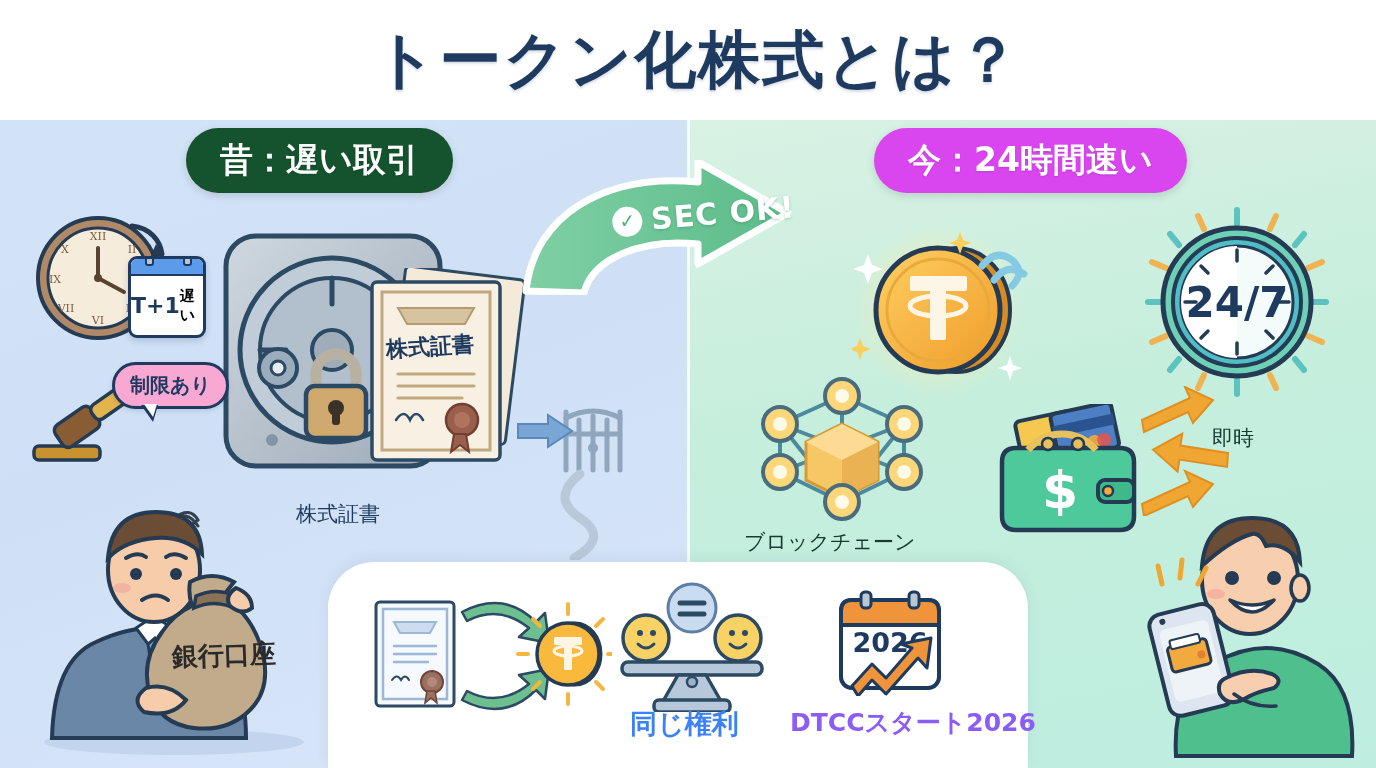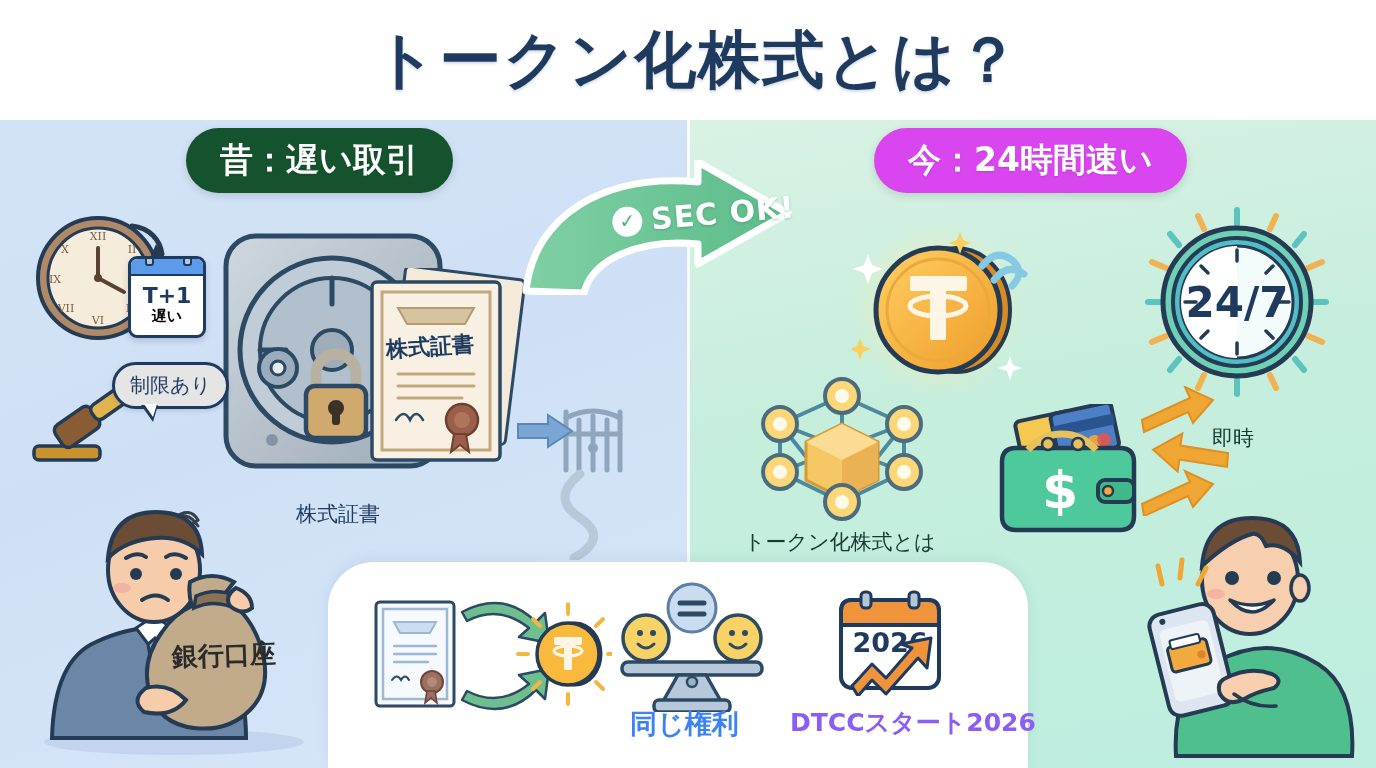--- a/index.html
+++ b/index.html
@@ -116,34 +116,34 @@
   #tplus1 {
     position: absolute; left: 128px; top: 256px;
     width: 78px; height: 82px; z-index: 18;
     background: #ffffff;
     border: 3px solid #1e3a5f;
     border-radius: 9px;
     overflow: hidden;
     box-shadow: 0 3px 6px rgba(30,58,95,0.2);
   }
   #tplus1 .cal-head { height: 17px; background: #5b9bea; border-bottom: 2px solid #1e3a5f; }
-  #tplus1 .cal-body { display:flex; flex-direction:column; align-items:center; justify-content:center; height:60px; }
+  #tplus1 .cal-body { display:flex; flex-direction:row; align-items:center; justify-content:center; height:60px; }
   #tplus1 .cal-t { font-size: 22px; font-weight: 700; color:#1e3a5f; line-height: 1; }
   #tplus1 .cal-sub { font-size: 15px; font-weight:700; color:#000000; line-height:1.3; }
   .cal-ring { position:absolute; top:-7px; width:9px; height:14px; background:#b9c6d4; border:2px solid #1e3a5f; border-radius:3px; }
 
   
   #restrict-bubble {
     position: absolute; left: 112px; top: 362px;
     z-index: 18;
-    background: #e5e5e5;
+    background: #f9a8d4;
     border: 3px solid #1e3a5f;
     border-radius: 28px;
     padding: 7px 15px;
-    font-size: 20px; font-weight: 400; color: #1e3a5f;
+    font-size: 20px; font-weight: 700; color: #1e3a5f;
     white-space: nowrap;
     box-shadow: 0 2px 5px rgba(30,58,95,0.15);
   }
   #restrict-bubble::after {
     content:""; position:absolute; left: 26px; bottom:-16px;
     border-left: 12px solid transparent;
     border-right: 5px solid transparent;
     border-top: 17px solid #1e3a5f;
   }
   #restrict-bubble::before {
@@ -441,21 +441,21 @@
     </g>
     <g fill="#fffaea">
       <circle cx="90" cy="20" r="7"></circle>
         <circle cx="28" cy="48" r="7"></circle>
       <circle cx="152" cy="48" r="7"></circle>
         <circle cx="28" cy="96" r="7"></circle>
       <circle cx="152" cy="96" r="7"></circle>
         <circle cx="90" cy="126" r="7"></circle>
     </g>
   </svg>
-  <div class="vlabel on-green" id="label-blockchain">トークン化株式とは</div>
+  <div class="vlabel on-green" id="label-blockchain">ブロックチェーン</div>
 
   <svg id="wallet" viewBox="0 0 180 140">
     <g transform="rotate(-12 90 48)">
       <rect x="36" y="6" width="58" height="44" rx="5" fill="#f5c84f" stroke="#243b53" stroke-width="4"></rect>
       <rect x="72" y="6" width="62" height="46" rx="5" fill="#4d7fc4" stroke="#243b53" stroke-width="4"></rect>
       <rect x="72" y="18" width="62" height="11" fill="#2a5490"></rect>
       <circle cx="110" cy="42" r="7" fill="#f4a93c" opacity="0.9"></circle>
       <circle cx="120" cy="42" r="7" fill="#e5554e" opacity="0.85"></circle>
     </g>
     <path d="M16 58 q0 -14 14 -14 h104 q14 0 14 14 v54 q0 14 -14 14 h-104 q-14 0 -14 -14 z" fill="#4ec99b" stroke="#243b53" stroke-width="4.5"></path>

